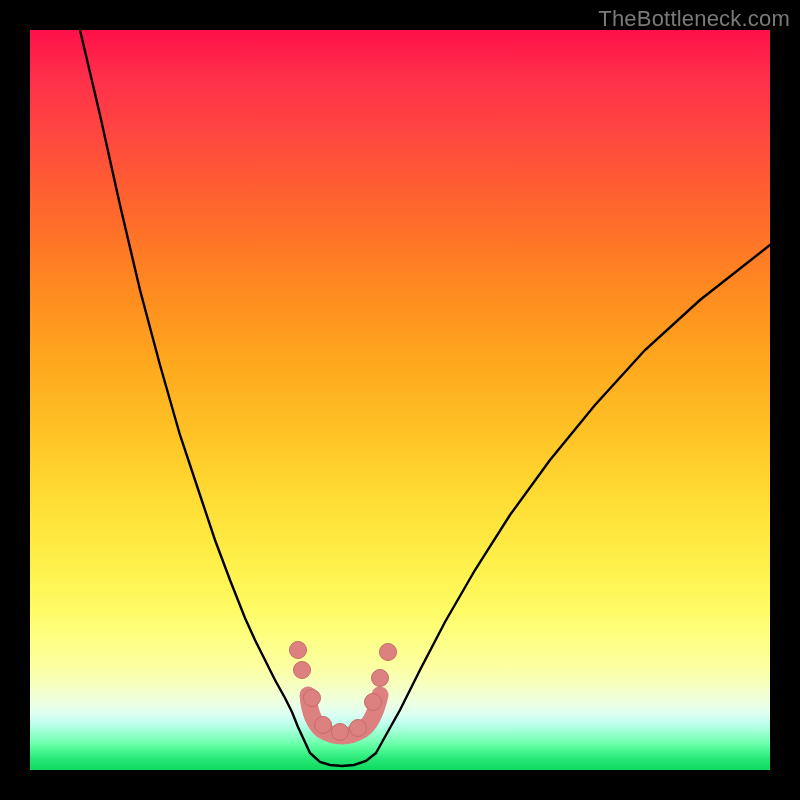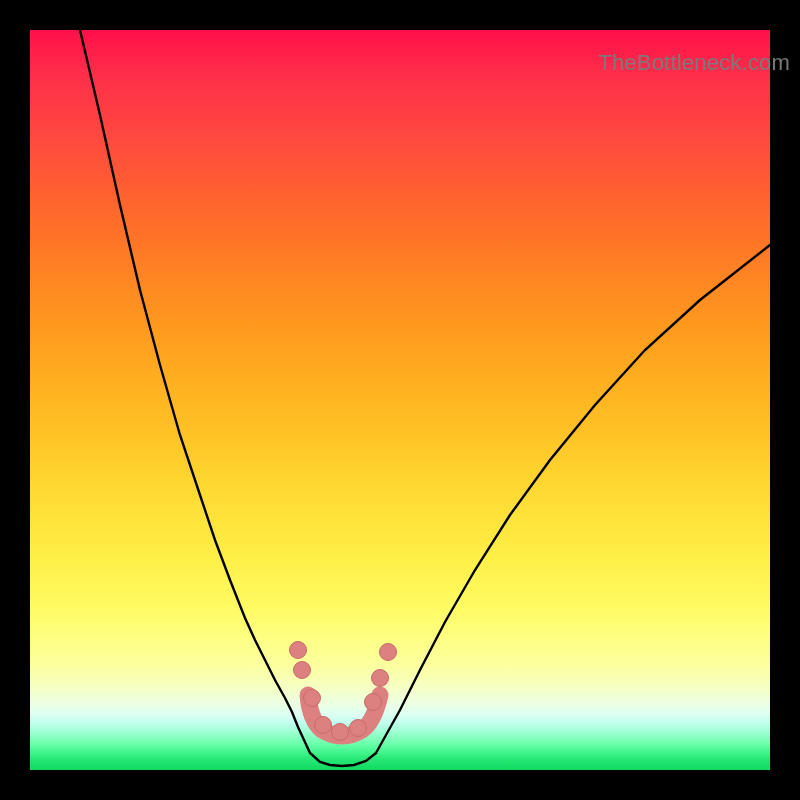--- a/index.html
+++ b/index.html
@@ -62,21 +62,20 @@
   }
 
   .watermark {
     position: absolute;
     top: 6px;
     right: 10px;
     color: #7a7a7a;
     font-size: 22px;
     font-weight: 500;
     letter-spacing: 0.2px;
-    margin-top: 44px;
   }
 </style>
 </head>
 <body>
 
 <div class="frame">
 
   <div class="plot-area">
     <div class="gradient"></div>
 

